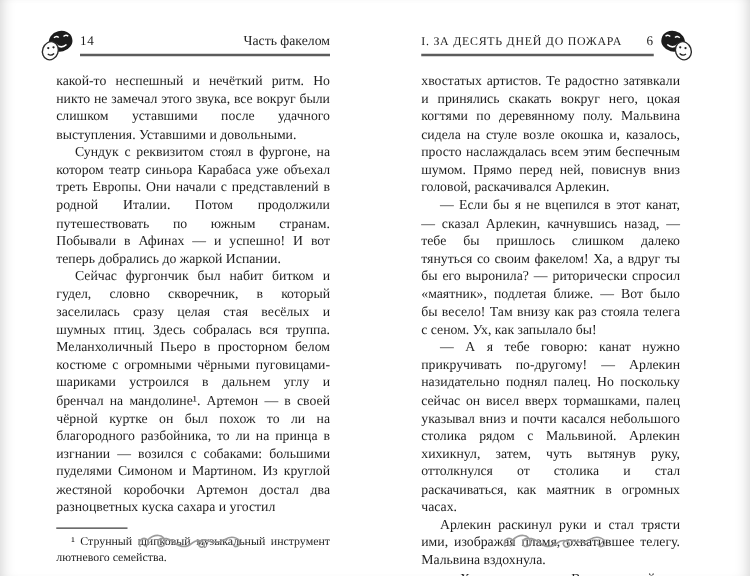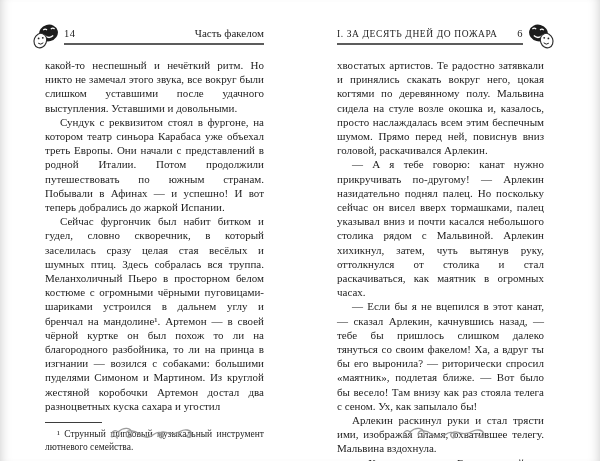--- a/index.html
+++ b/index.html
@@ -133,22 +133,22 @@
           <ellipse cx="9.3" cy="17.6" rx="6.2" ry="7.4" transform="rotate(20 9.3 17.6)" fill="#fefefe" stroke="#2b2b2b" stroke-width="1.1"></ellipse>
           <circle cx="7.6" cy="15.4" r="0.9" fill="#222222"></circle>
           <circle cx="11.8" cy="14.8" r="0.9" fill="#222222"></circle>
           <path d="M7.2,20.2 q2.6,2.1 5.1,-0.4" stroke="#222222" fill="none" stroke-width="1"></path>
         </svg>
       </span>
     </header>
 
     <div class="body-text">
       <p class="no-indent">хвостатых артистов. Те радостно затявкали и принялись скакать вокруг него, цокая когтями по деревянному полу. Мальвина сидела на стуле возле окошка и, казалось, просто наслаждалась всем этим беспечным шумом. Прямо перед ней, повиснув вниз головой, раскачивался Арлекин.</p>
+      <p>— Если бы я не вцепился в этот канат, — сказал Арлекин, качнувшись назад, — тебе бы пришлось слишком далеко тянуться со своим факелом! Ха, а вдруг ты бы его выронила? — риторически спросил «маятник», подлетая ближе. — Вот было бы весело! Там внизу как раз стояла телега с сеном. Ух, как запылало бы!</p>
       <p>— А я тебе говорю: канат нужно прикручивать по-другому! — Арлекин назидательно поднял палец. Но поскольку сейчас он висел вверх тормашками, палец указывал вниз и почти касался небольшого столика рядом с Мальвиной. Арлекин хихикнул, затем, чуть вытянув руку, оттолкнулся от столика и стал раскачиваться, как маятник в огромных часах.</p>
-      <p>— Если бы я не вцепился в этот канат, — сказал Арлекин, качнувшись назад, — тебе бы пришлось слишком далеко тянуться со своим факелом! Ха, а вдруг ты бы его выронила? — риторически спросил «маятник», подлетая ближе. — Вот было бы весело! Там внизу как раз стояла телега с сеном. Ух, как запылало бы!</p>
       <p>Арлекин раскинул руки и стал трясти ими, изображая пламя, охватившее телегу. Мальвина вздохнула.</p>
       <p>— Хорошо, хорошо. В следующий раз мы будем привязывать этот канат вместе с тобой. Заодно</p>
     </div>
 
     <div class="ornament">
       <svg width="92" height="20" viewBox="0 0 92 20">
         <path d="M3,12 C1,7 6,4 9,7 C11,9 9,12.5 6.2,11.3 M9,7 C15,1.5 22,2.5 23,8 C23.8,12.8 17,13.8 17.2,9.2 C17.4,4.4 25,4.6 31,9.4 C36,13.3 40.5,13.2 45,9.3 C47.4,7.2 52,6.3 54,9.2 C55.8,12 52,14.2 50.2,11.4 C48.4,8.6 52.4,5.6 57,7.4 C62.6,9.6 66.6,9.3 71.5,6.3 C75.6,3.8 81.6,4.6 82.6,8.4 C83.5,12 79,13.8 77.3,10.4" fill="none" stroke="#9b9b9b" stroke-width="1.3" stroke-linecap="round"></path>
       </svg>
     </div>
   </section>

